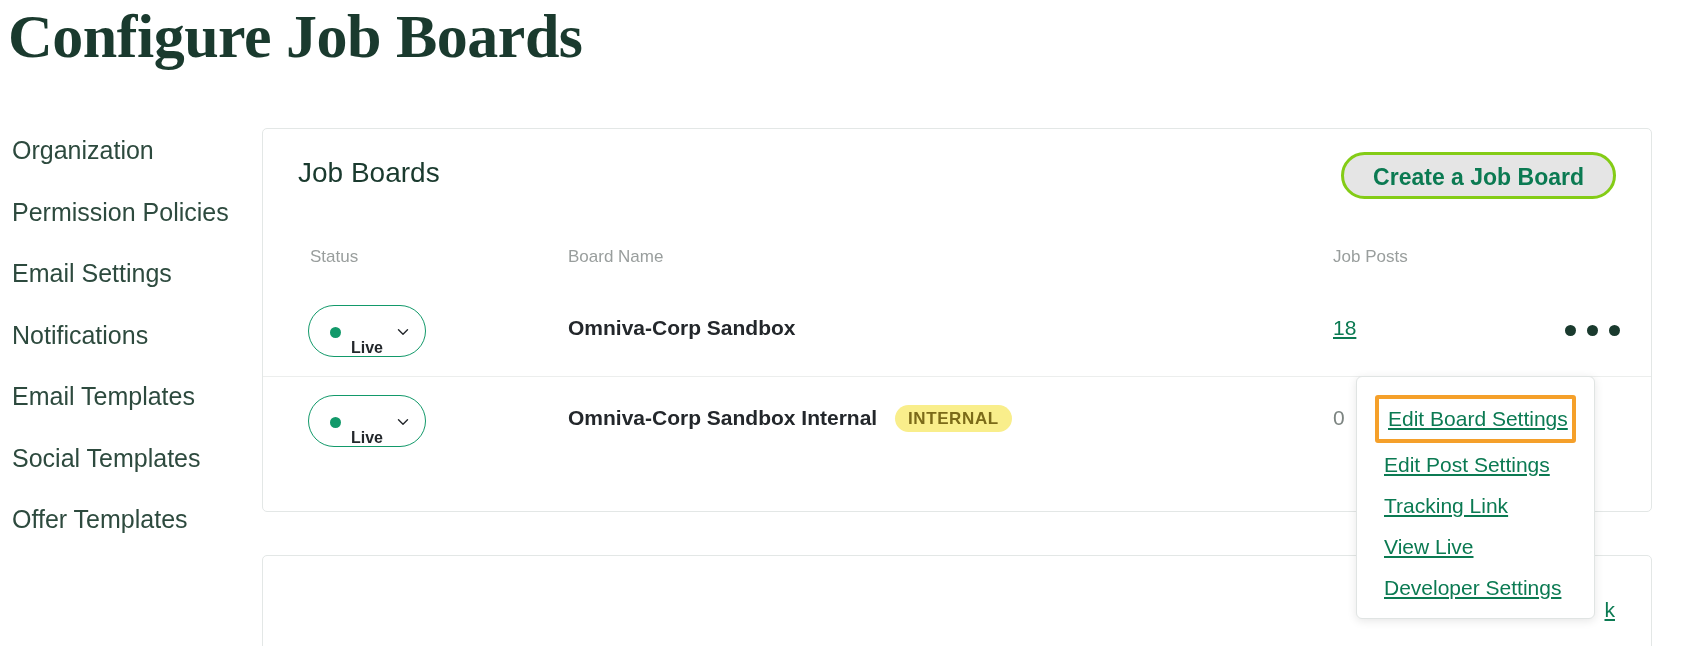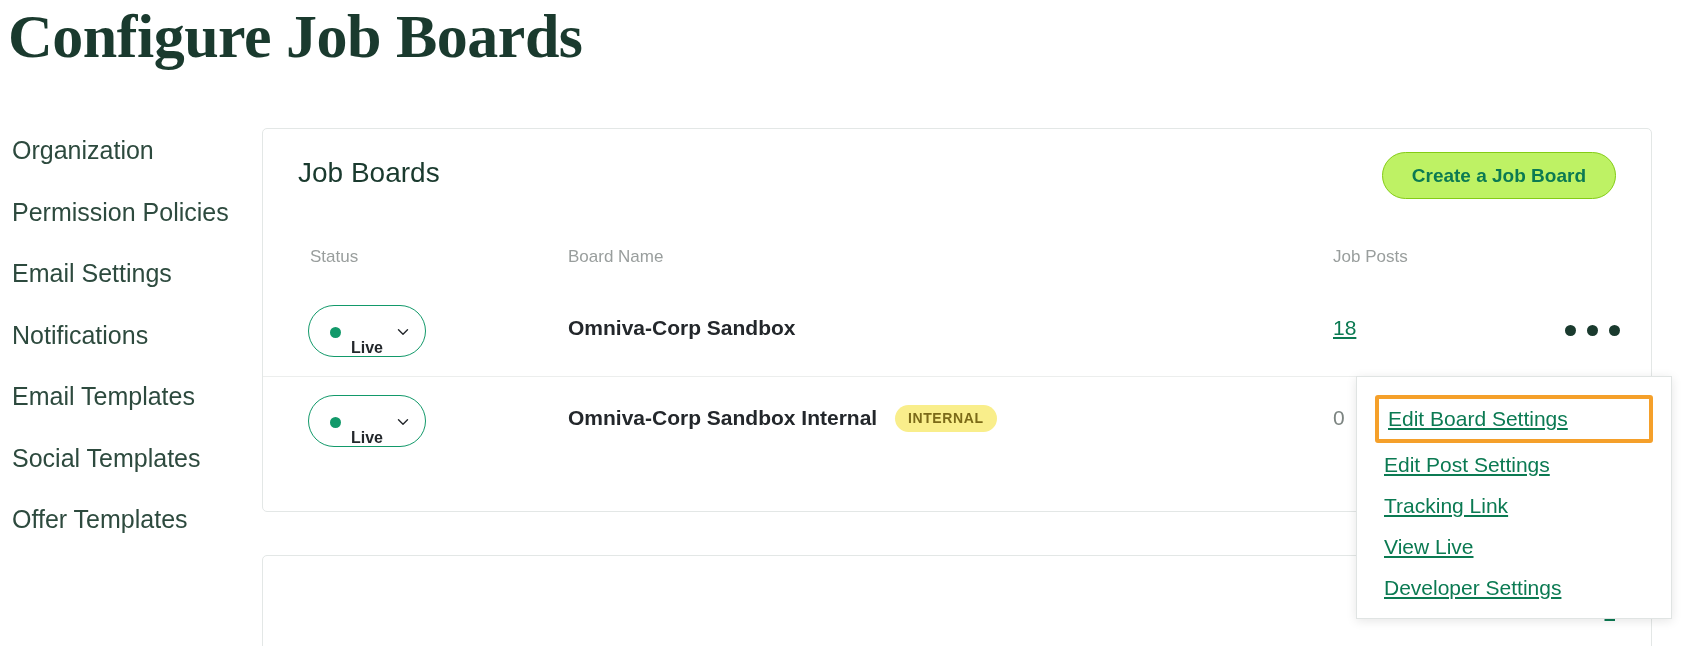--- a/index.html
+++ b/index.html
@@ -60,25 +60,25 @@
     white-space: nowrap;
   }
   #card-rules .card-title { top: 31px; }
 
   
   .btn-create {
     position: absolute;
     right: 35px; top: 23px;
     height: 47px;
     padding: 0 29px;
-    border: 1px solid #84cc16;
+    border: 3px solid #84cc16;
     border-radius: 24px;
-    background: #bef264;
+    background: #e5e5e5;
     color: #0b7a52;
-    font-size: 19px;
+    font-size: 23px;
     font-weight: 700;
     line-height: 45px;
     white-space: nowrap;
     cursor: pointer;
     font-family: "Liberation Sans", sans-serif;
   }
 
   
   .tbl { position: absolute; left: 0; top: 118px; width: 100%; }
   .thead {
@@ -144,21 +144,21 @@
     line-height: 28px;
   }
   .badge-internal {
     position: absolute;
     top: 28px;
     height: 27px;
     padding: 0 13px;
     border-radius: 14px;
     background: #f9ee8b;
     color: #7b6a18;
-    font-size: 14px;
+    font-size: 17px;
     font-weight: 700;
     letter-spacing: 0.6px;
     line-height: 27px;
     white-space: nowrap;
   }
   .posts-link {
     position: absolute;
     left: 1070px; top: 27px;
     font-size: 21px;
     color: #0b7a52;
@@ -199,24 +199,24 @@
     color: #0b7a52;
     text-decoration: underline;
     cursor: pointer;
     white-space: nowrap;
   }
 
   
   .dropdown {
     position: absolute;
     left: 1356px; top: 376px;
-    width: 316px;
+    width: 239px;
     background: #fff;
     border: 1px solid #e0e4e3;
-    border-radius: 0;
+    border-radius: 6px;
     box-shadow: 0 2px 10px rgba(0,0,0,0.10);
     padding: 18px 0 20px 0;
     z-index: 50;
   }
   .menu-item {
     position: relative;
     font-size: 21px;
     color: #0b7a52;
     text-decoration: underline;
     line-height: 1;

